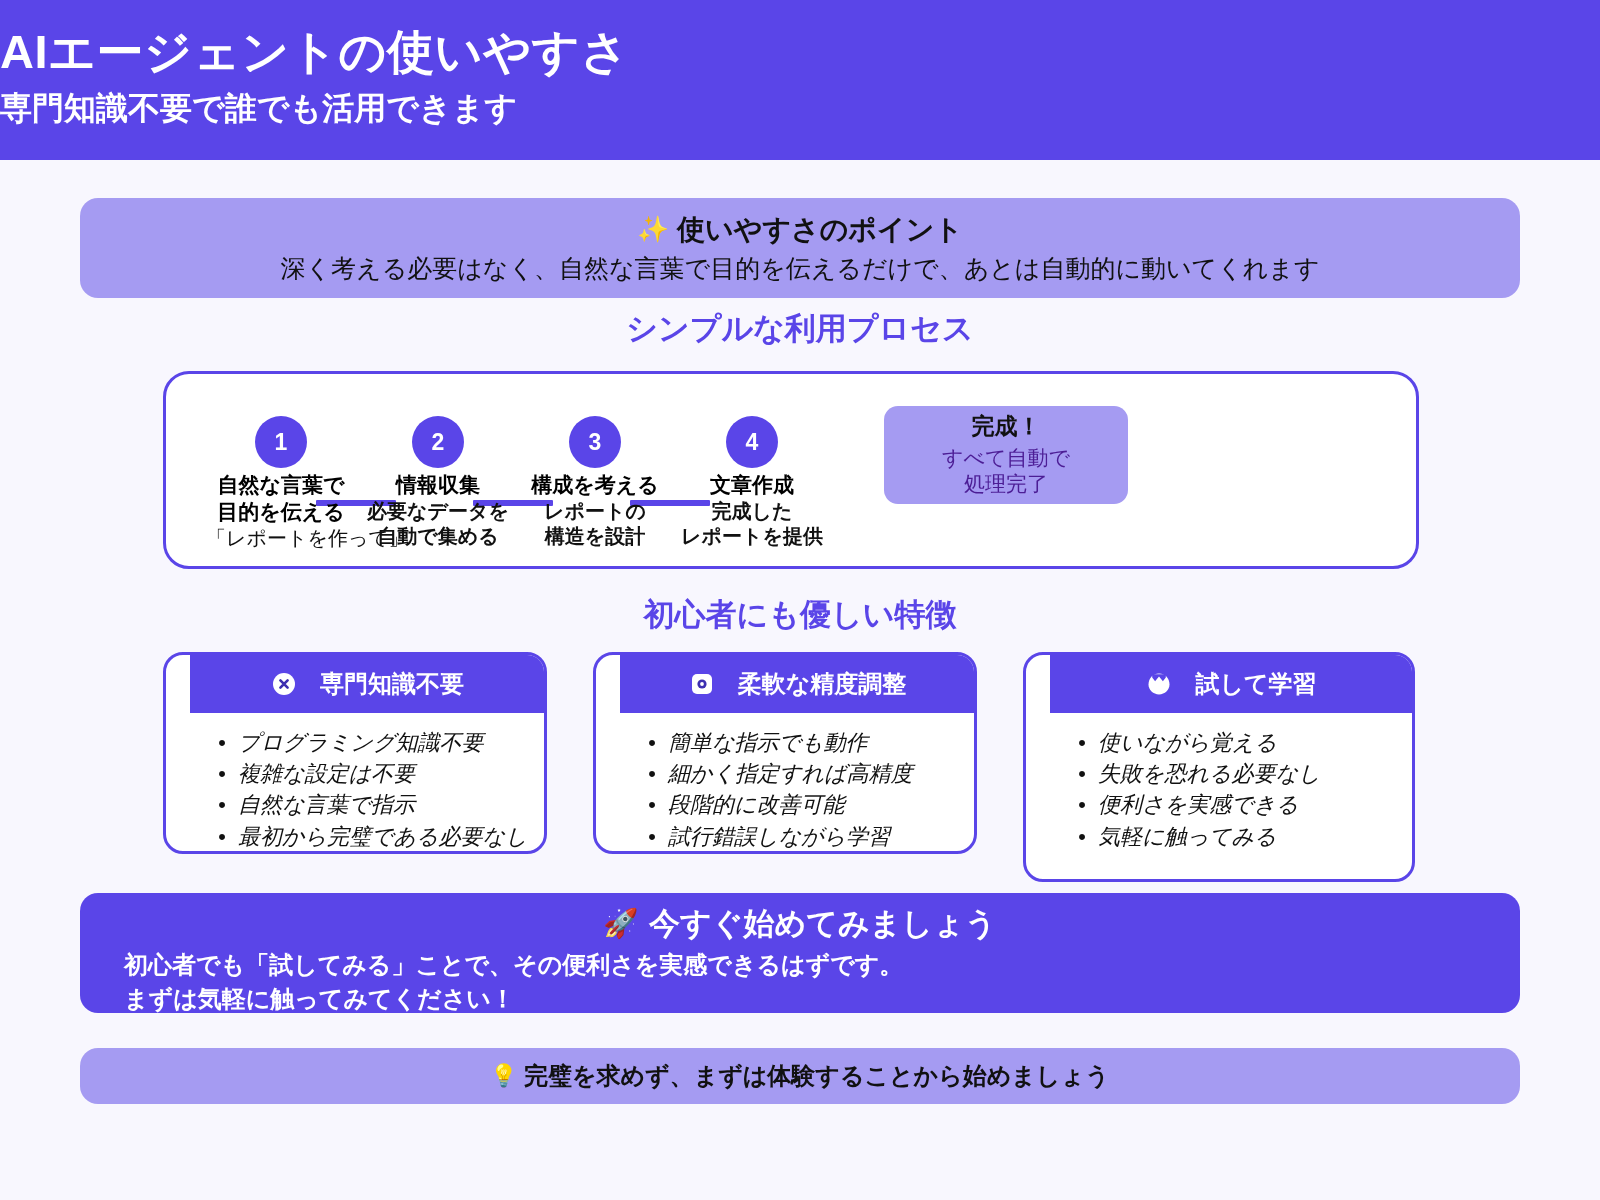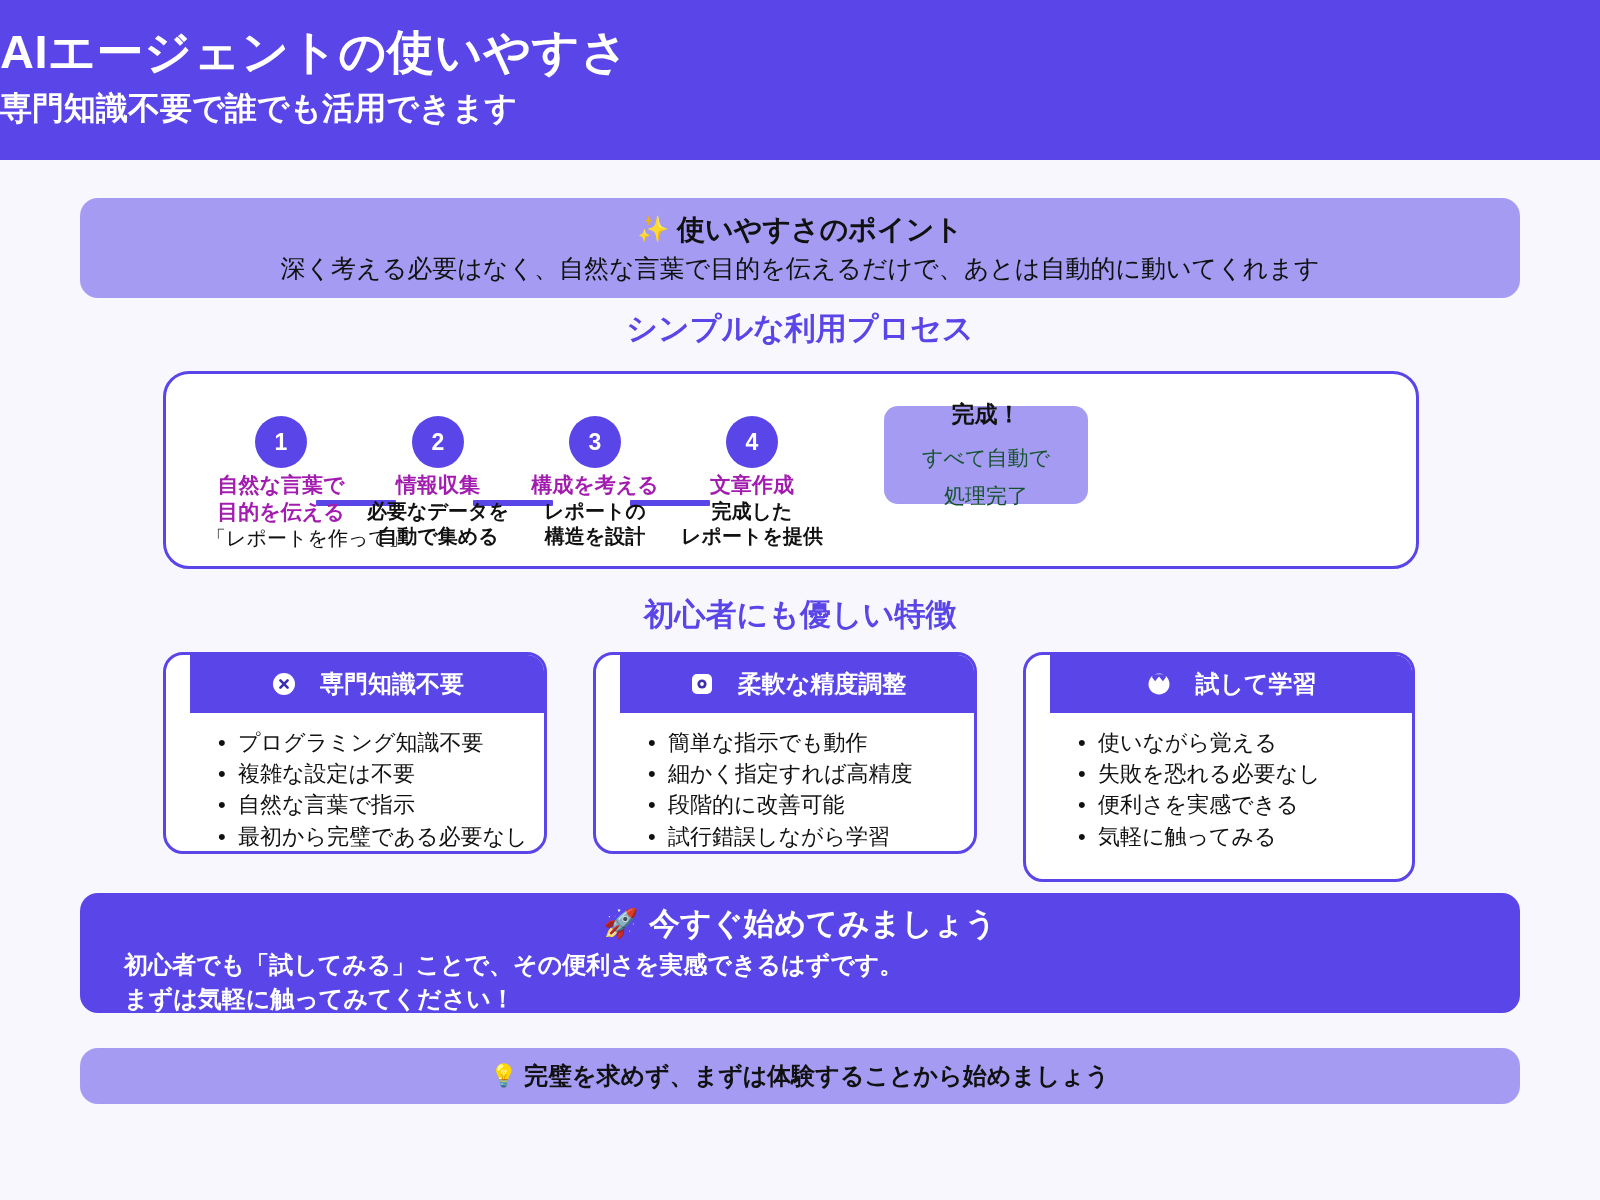--- a/index.html
+++ b/index.html
@@ -142,21 +142,21 @@
     font-weight: 700;
     display: flex;
     align-items: center;
     justify-content: center;
     margin: 0 auto 4px auto;
     line-height: 1;
   }
   .step-title {
     font-size: 21px;
     font-weight: 700;
-    color: #a21caf;
+    color: #000000;
     line-height: 1.28;
     white-space: nowrap;
   }
   .step-sub {
     font-size: 20px;
     font-weight: 700;
     color: #111111;
     line-height: 1.28;
     white-space: nowrap;
   }
@@ -177,44 +177,43 @@
   }
   .conn-1 { left: 110px; }
   .conn-2 { left: 267px; }
   .conn-3 { left: 424px; }
 
   
   .completion-box {
     position: absolute;
     left: 884px;
     top: 406px;
-    width: 204px;
+    width: 244px;
     height: 98px;
     background: #a59bf2;
     border-radius: 14px;
     display: flex;
     flex-direction: column;
     align-items: center;
     justify-content: center;
     box-sizing: border-box;
   }
   .completion-title {
     font-size: 23px;
     font-weight: 700;
     color: #111111;
     line-height: 1.25;
     margin-bottom: 4px;
   }
   .completion-sub {
     font-size: 21px;
     font-weight: 400;
-    color: #14532d;
+    color: #4c1d95;
     line-height: 1.28;
     text-align: center;
-    margin-top: 12px;
   }
 
   
   .feature-card {
     position: absolute;
     top: 652px;
     background: #ffffff;
     border: 3px solid #5a45e8;
     border-radius: 20px;
     box-sizing: border-box;
@@ -246,20 +245,21 @@
     flex: 0 0 28px;
     display: block;
   }
   .feature-body {
     padding: 14px 16px 10px 26px;
   }
   .feature-body ul {
     margin: 0;
     padding: 0 0 0 22px;
     list-style: none;
+    font-style: italic;
   }
   .feature-body li {
     position: relative;
     font-size: 22px;
     font-weight: 400;
     color: #111111;
     line-height: 1.42;
     white-space: nowrap;
   }
   .feature-body li::before {

